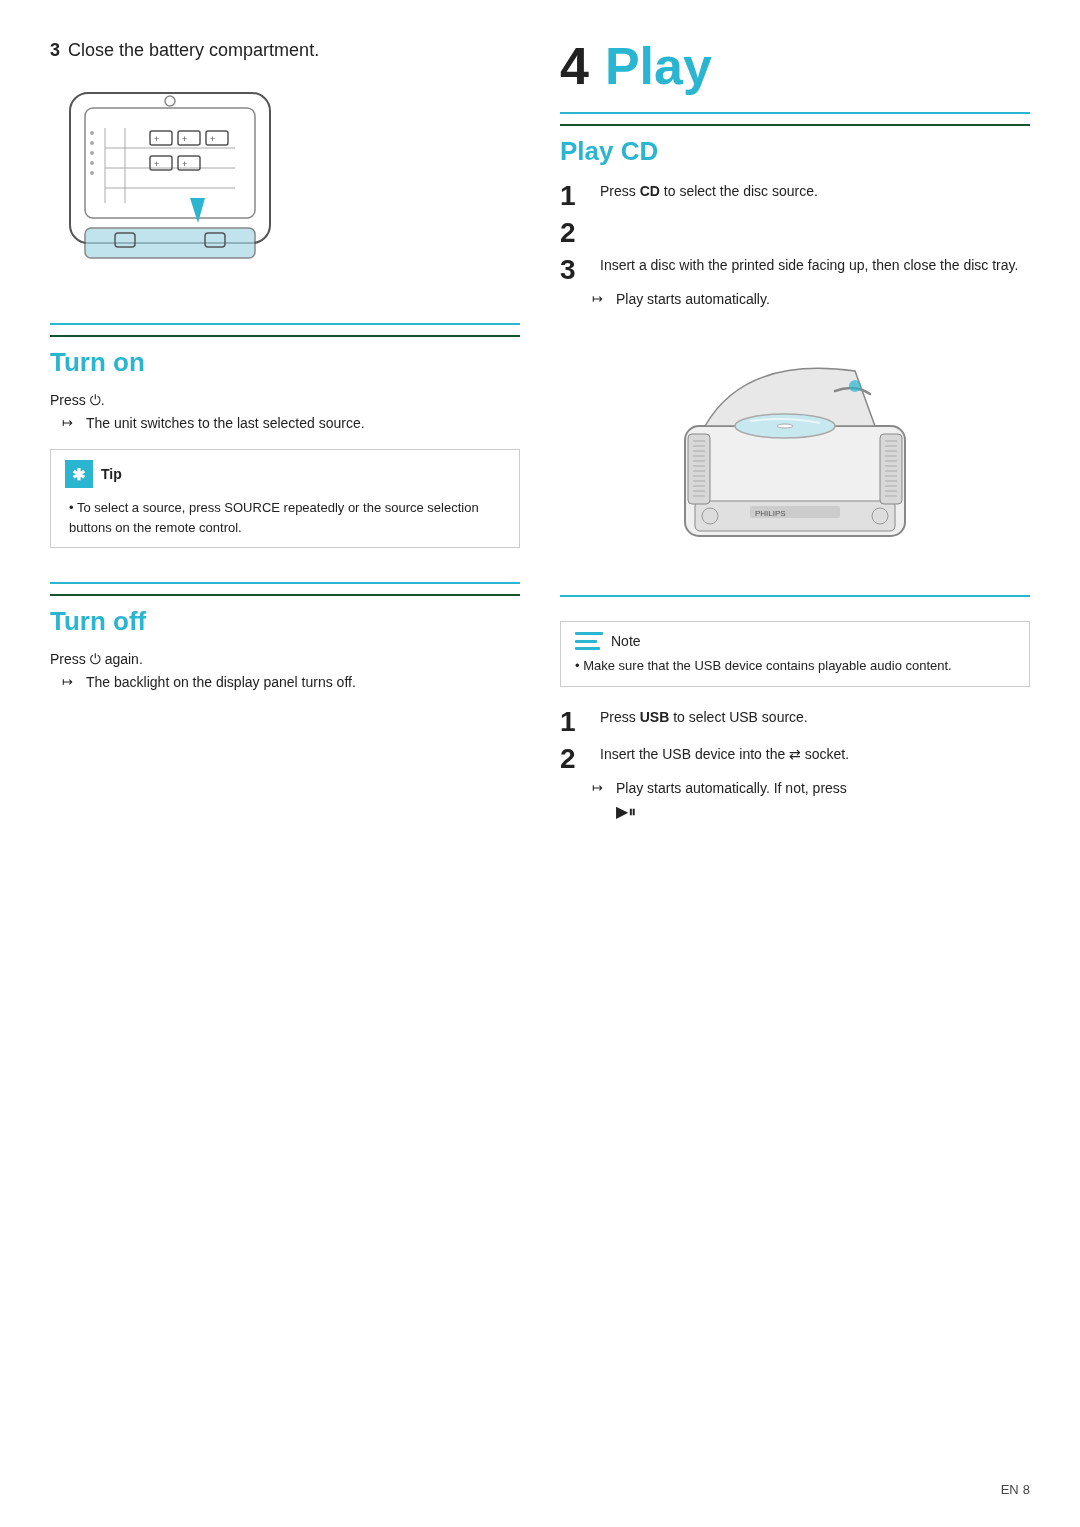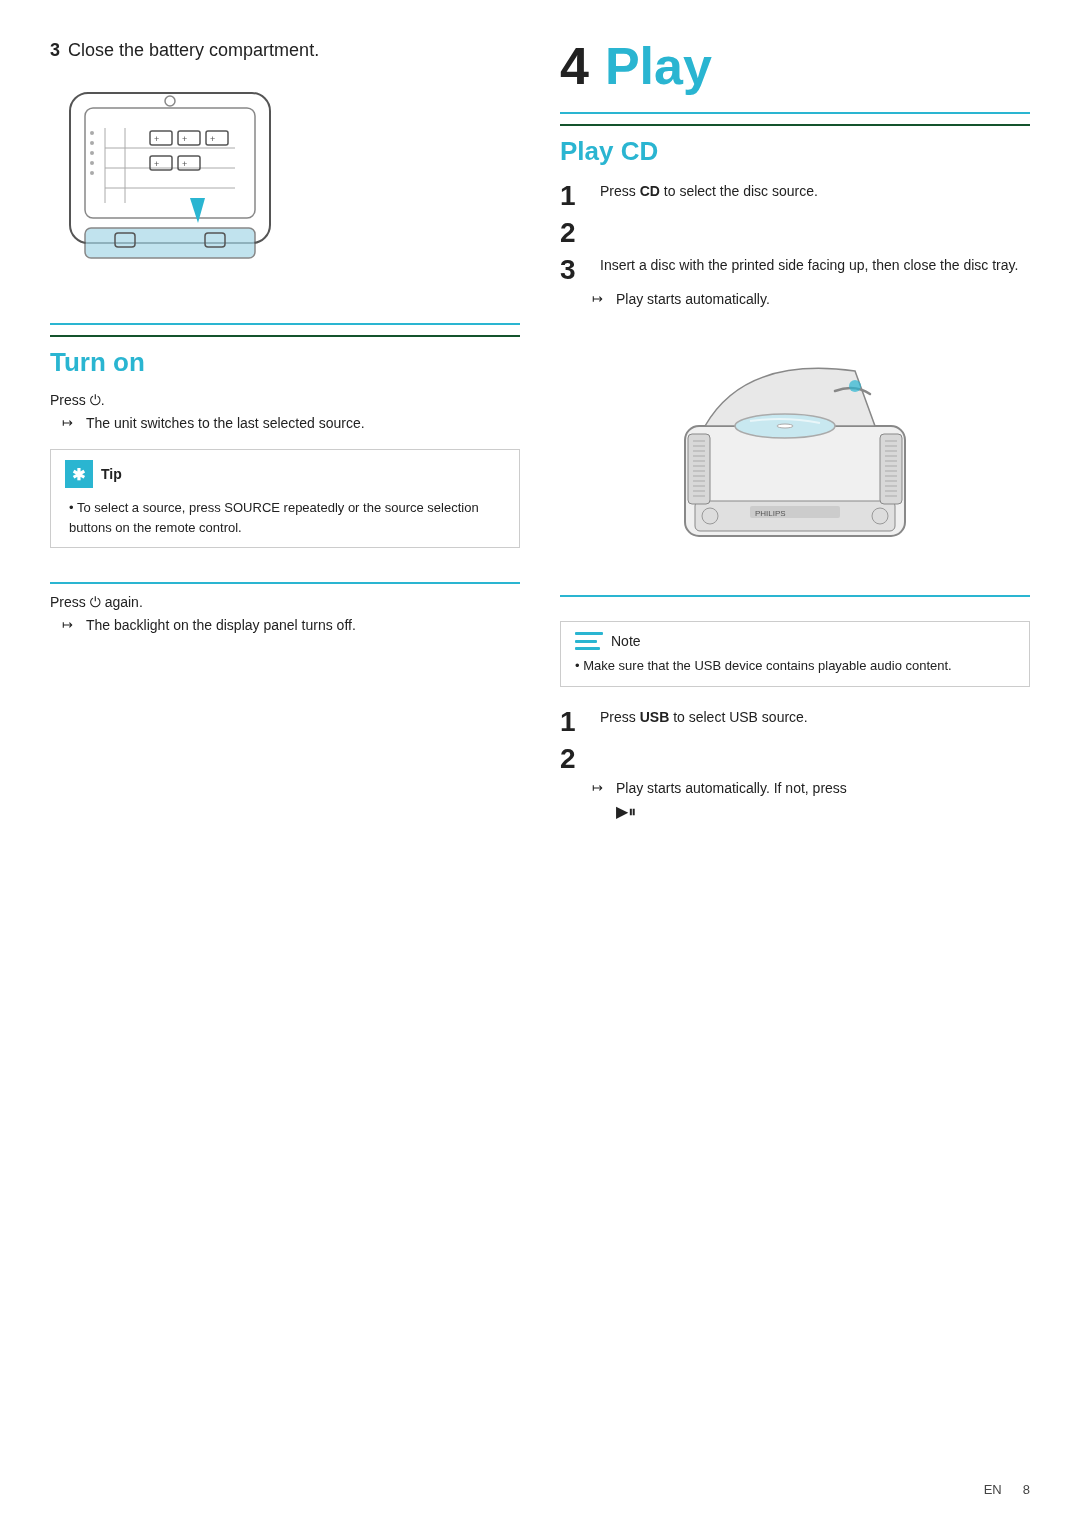--- a/index.html
+++ b/index.html
@@ -225,21 +225,21 @@
 
     
     .page-number {
       position: absolute;
       bottom: 30px;
       right: 50px;
       font-size: 13px;
       color: #444;
       display: flex;
       align-items: center;
-      gap: 21px;
+      gap: 4px;
     }
 
     .page-en {
       color: #444;
     }
 
     
     .device-illustration {
       width: 240px;
       height: 200px;
@@ -335,20 +335,21 @@
       <div class="tip-header">
         <div class="tip-icon">✱</div>
         <span class="tip-title">Tip</span>
       </div>
       <div class="tip-bullet">
         • <span>To select a source, press SOURCE repeatedly or the source selection buttons on the remote control.</span>
       </div>
     </div>
 
     <hr class="section-divider">
+    <h2 class="cyan-heading">Turn off</h2>
 
     <p style="margin-bottom:6px; font-size:14px;">Press ⏻ again.</p>
     <div class="arrow-bullet">
       <span class="arrow">↦</span>
       <span>The backlight on the display panel turns off.</span>
     </div>
 
   </div>
 
   <div class="right-col">
@@ -446,20 +447,21 @@
         • <span>Make sure that the USB device contains playable audio content.</span>
       </div>
     </div>
 
     <div class="step-row">
       <span class="big-step">1</span>
       <span class="step-text">Press <strong class="key">USB</strong> to select USB source.</span>
     </div>
     <div class="step-row">
       <span class="big-step">2</span>
+      <span class="step-text">Insert the USB device into the ⇄ socket.</span>
     </div>
     <div class="arrow-bullet indent">
       <span class="arrow">↦</span>
       <span>Play starts automatically. If not, press</span>
     </div>
     <div class="indent" style="margin-left:56px; margin-top:2px;">
       <span class="play-pause-symbol">▶⏸</span>
     </div>
 
   </div>

